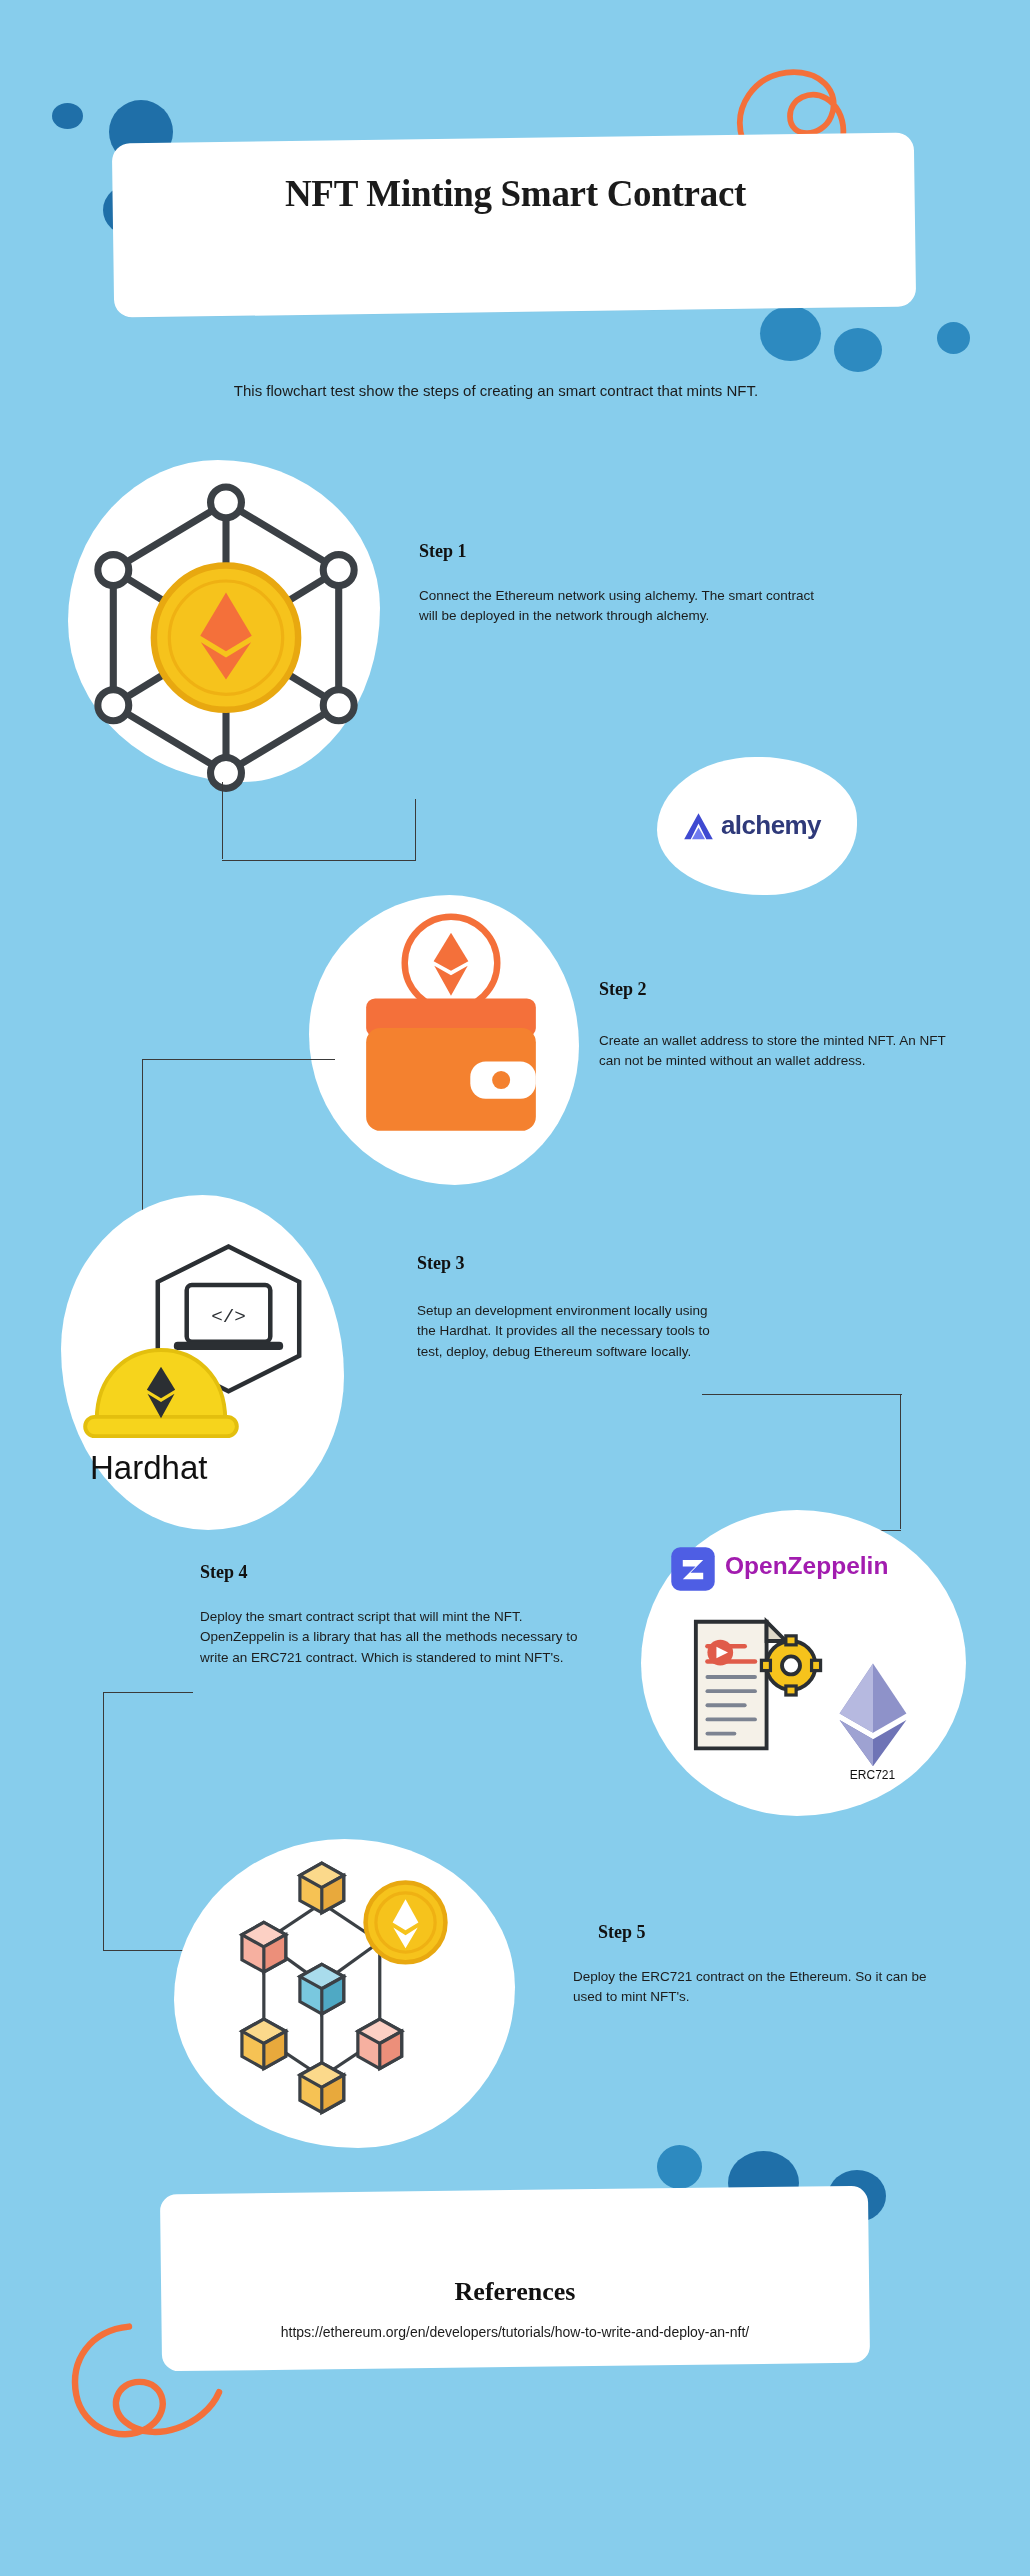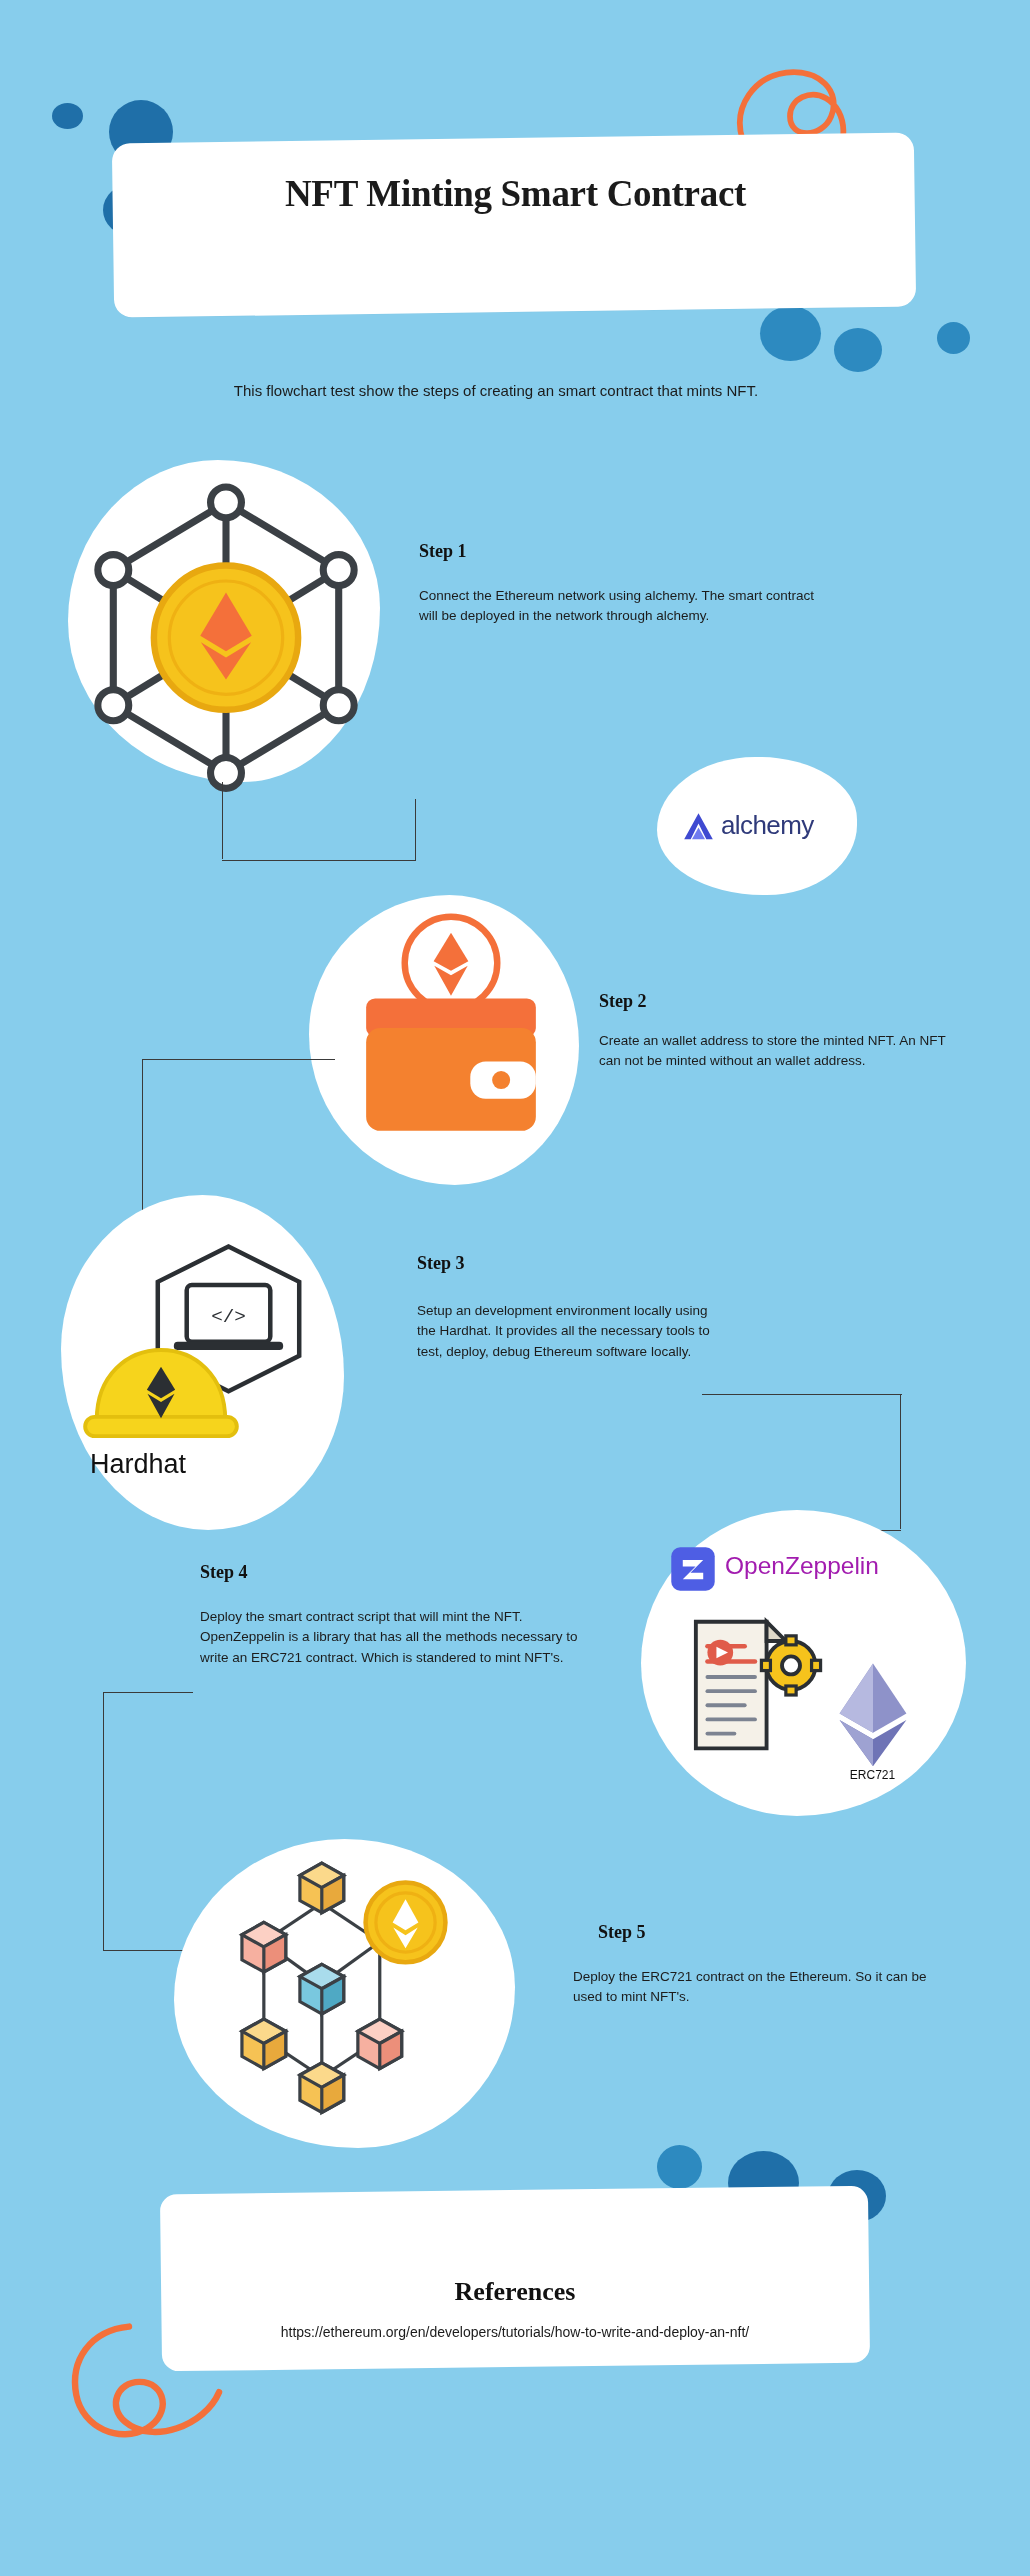--- a/index.html
+++ b/index.html
@@ -90,21 +90,21 @@
     text-align: center;
     font-family: "Liberation Serif", serif;
     font-weight: bold; font-size: 26px; color: #111;
   }
   #ref-link {
     position: absolute; left: 206px; top: 2322px; width: 618px;
     text-align: center; font-size: 14px; line-height: 1.45; color: #1b1b1b;
   }
 
   
-  .brand-label { position: absolute; font-weight: normal; color: #2a3448; }
+  .brand-label { position: absolute; font-weight: bold; color: #2a3448; }
 
   svg { display: block; overflow: visible; }
 </style>
 </head>
 <body>
 
 <div class="blob blob-dark" style="left:109px;top:100px;width:64px;height:64px;"></div>
 <div class="blob blob-dark" style="left:52px;top:103px;width:31px;height:26px;"></div>
 <div class="blob blob-dark" style="left:103px;top:184px;width:58px;height:52px;"></div>
 <div class="blob blob-mid" style="left:760px;top:306px;width:61px;height:55px;"></div>
@@ -168,41 +168,41 @@
   <g fill="#f4703a">
     <path d="M180,48 L207,92 L180,107 L153,92 Z"></path>
     <path d="M180,114 L206,99 L180,146 L154,99 Z"></path>
   </g>
   <rect x="48" y="150" width="264" height="60" rx="14" fill="#f4703a"></rect>
   <rect x="48" y="196" width="264" height="160" rx="22" fill="#f4812f"></rect>
   <rect x="210" y="248" width="102" height="58" rx="24" fill="#ffffff"></rect>
   <circle cx="258" cy="277" r="14" fill="#f4812f"></circle>
 </svg>
 
-<div class="step-head" style="left:599px;top:979px;margin-top:12px;">Step 2</div>
+<div class="step-head" style="left:599px;top:979px;">Step 2</div>
 <div class="step-body" style="left:599px;top:1024px;width:367px;margin-top:7px;">Create an wallet address to store the minted NFT. An NFT can not be minted without an wallet address.</div>
 
 <div class="line line-v" style="left:142px;top:1059px;height:187px;"></div>
 <div class="line line-h" style="left:142px;top:1059px;width:193px;"></div>
 
 <div class="organic" style="left:61px;top:1195px;width:283px;height:335px;border-radius:50% 50% 48% 52% / 46% 54% 46% 54%;"></div>
 
 <svg style="position:absolute;left:77px;top:1224px;" width="258" height="270" viewBox="0 0 400 420">
   <path d="M235,35 L345,90 L345,205 L235,260 L125,205 L125,90 Z" fill="none" stroke="#2b2f33" stroke-width="7"></path>
   <rect x="170" y="95" width="130" height="88" rx="8" fill="#ffffff" stroke="#2b2f33" stroke-width="7"></rect>
   <text x="235" y="152" font-family="Liberation Mono, monospace" font-size="30" fill="#2b2f33" text-anchor="middle">&lt;/&gt;</text>
   <rect x="150" y="183" width="170" height="13" rx="6" fill="#2b2f33"></rect>
   <path d="M30,305 C30,235 78,196 130,196 C182,196 230,235 230,305 Z" fill="#f6d41c" stroke="#e3bf0e" stroke-width="6"></path>
   <rect x="12" y="300" width="236" height="30" rx="15" fill="#f6d41c" stroke="#e3bf0e" stroke-width="6"></rect>
   <g fill="#2b2f33">
     <path d="M130,222 L152,258 L130,271 L108,258 Z"></path>
     <path d="M130,277 L151,264 L130,302 L109,264 Z"></path>
   </g>
 </svg>
-<div class="brand-label" style="left:90px;top:1449px;font-size:27px;color:#111;font-weight:normal;font-family:'Liberation Sans',sans-serif;">Hardhat</div>
+<div class="brand-label" style="left:90px;top:1449px;font-size:33px;color:#111;font-weight:normal;font-family:'Liberation Sans',sans-serif;">Hardhat</div>
 
 <div class="step-head" style="left:417px;top:1253px;">Step 3</div>
 <div class="step-body" style="left:417px;top:1301px;width:309px;">Setup an development environment locally using the Hardhat. It provides all the necessary tools to test, deploy, debug Ethereum software locally.</div>
 
 <div class="line line-h" style="left:702px;top:1394px;width:200px;"></div>
 <div class="line line-v" style="left:900px;top:1394px;height:135px;"></div>
 <div class="line line-h" style="left:792px;top:1530px;width:109px;"></div>
 
 <div class="organic" style="left:641px;top:1510px;width:325px;height:306px;border-radius:48% 52% 52% 48% / 50% 50% 50% 50%;"></div>
 

